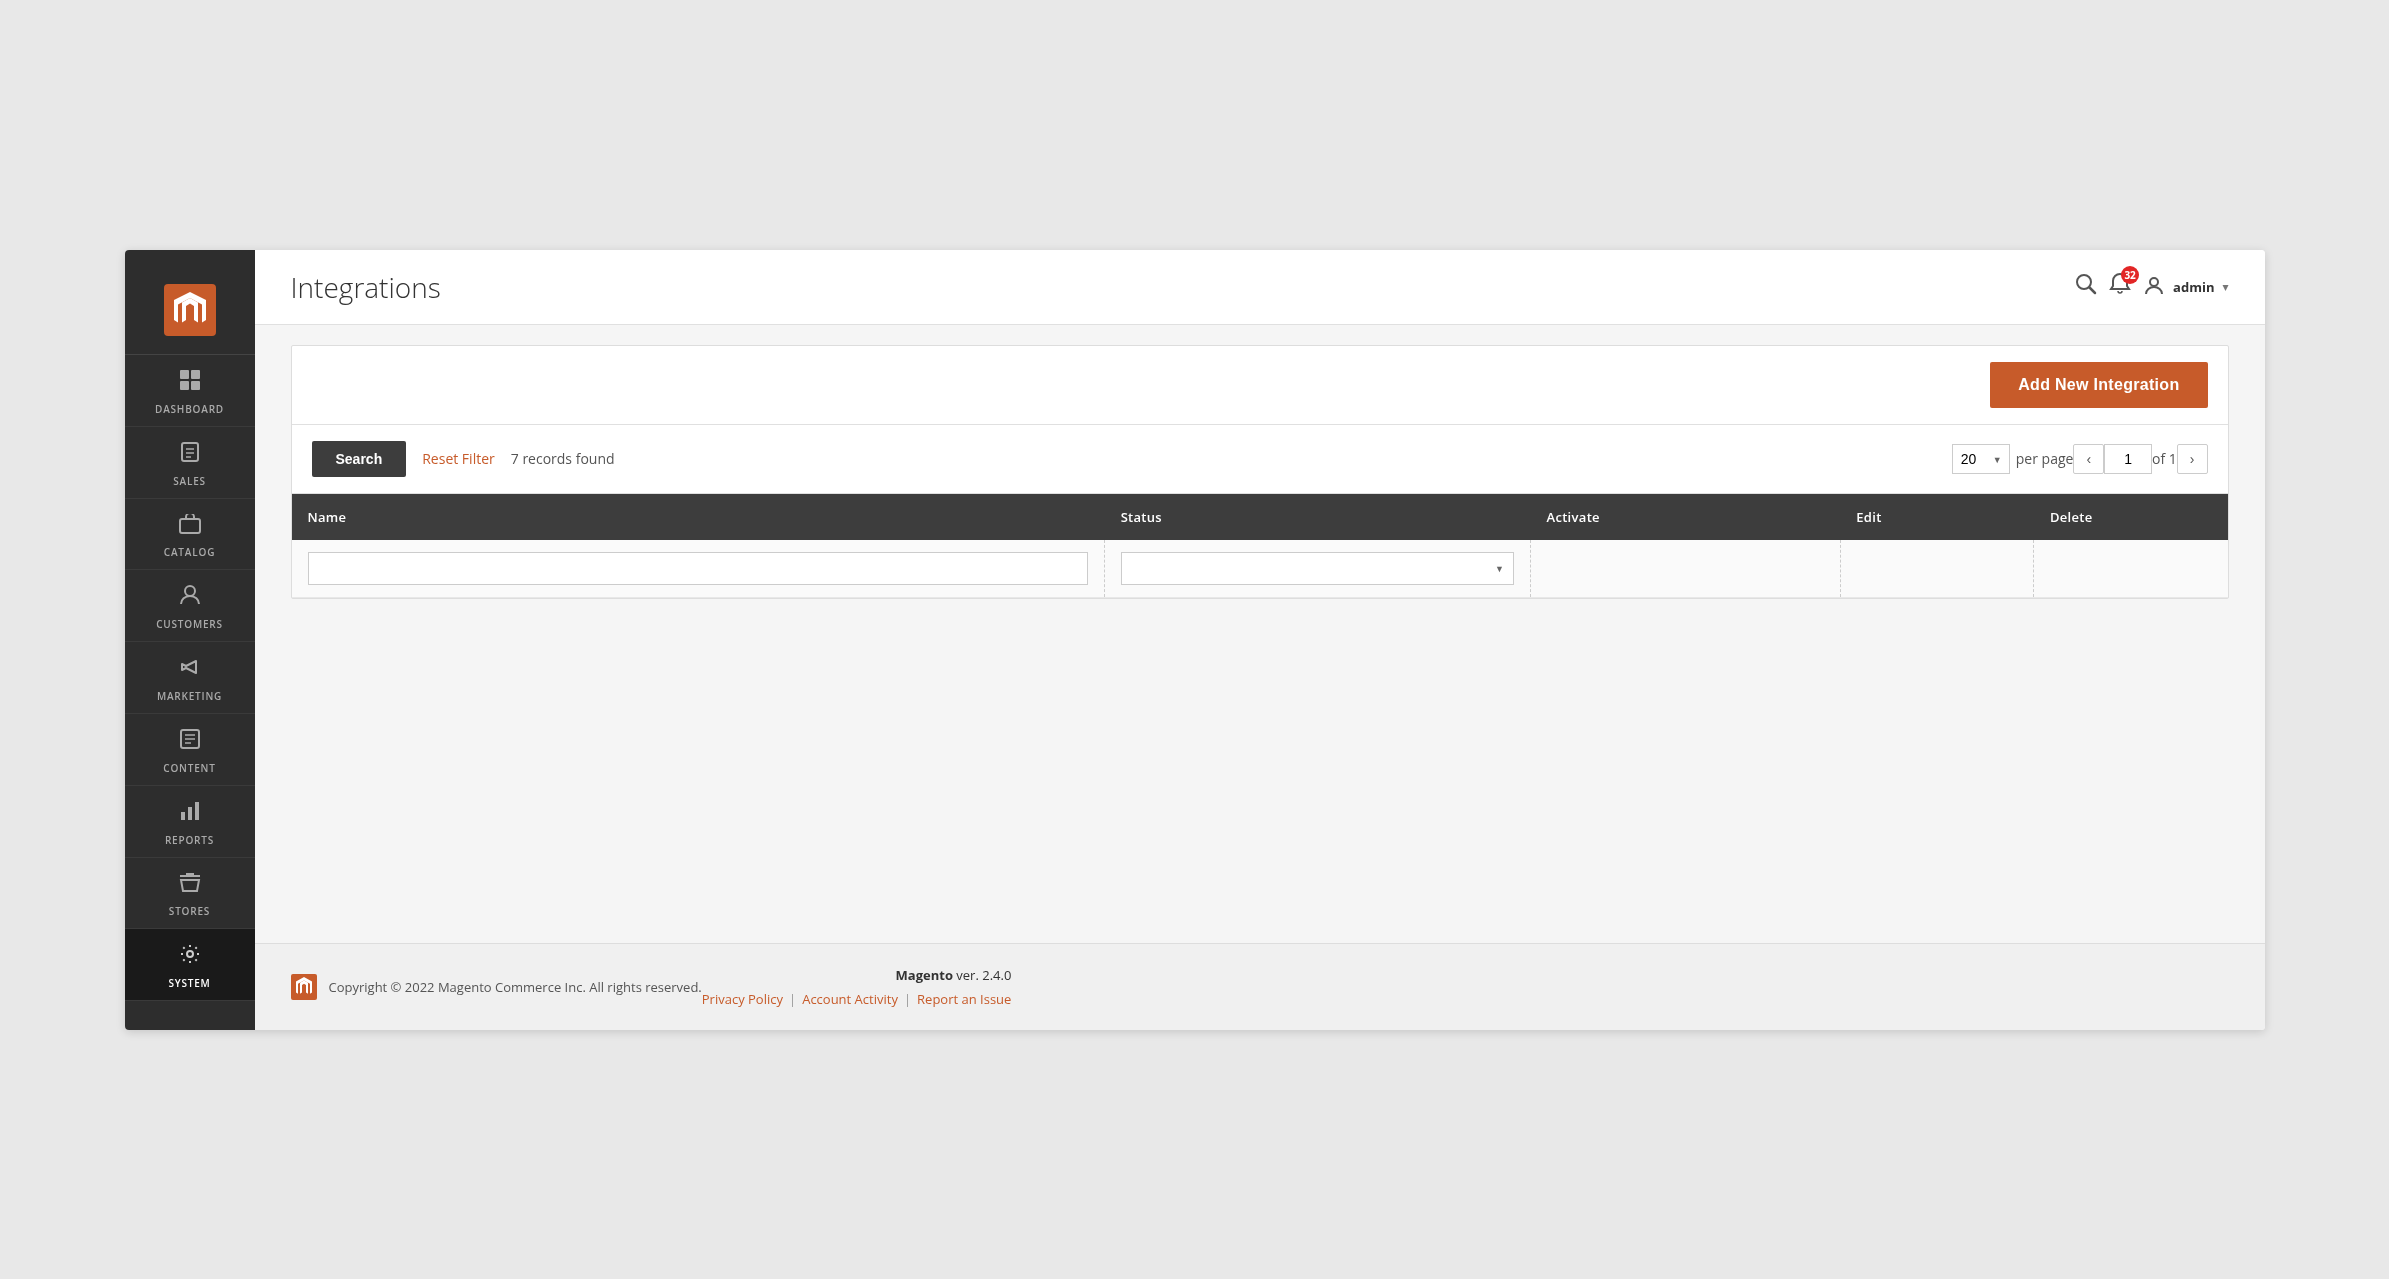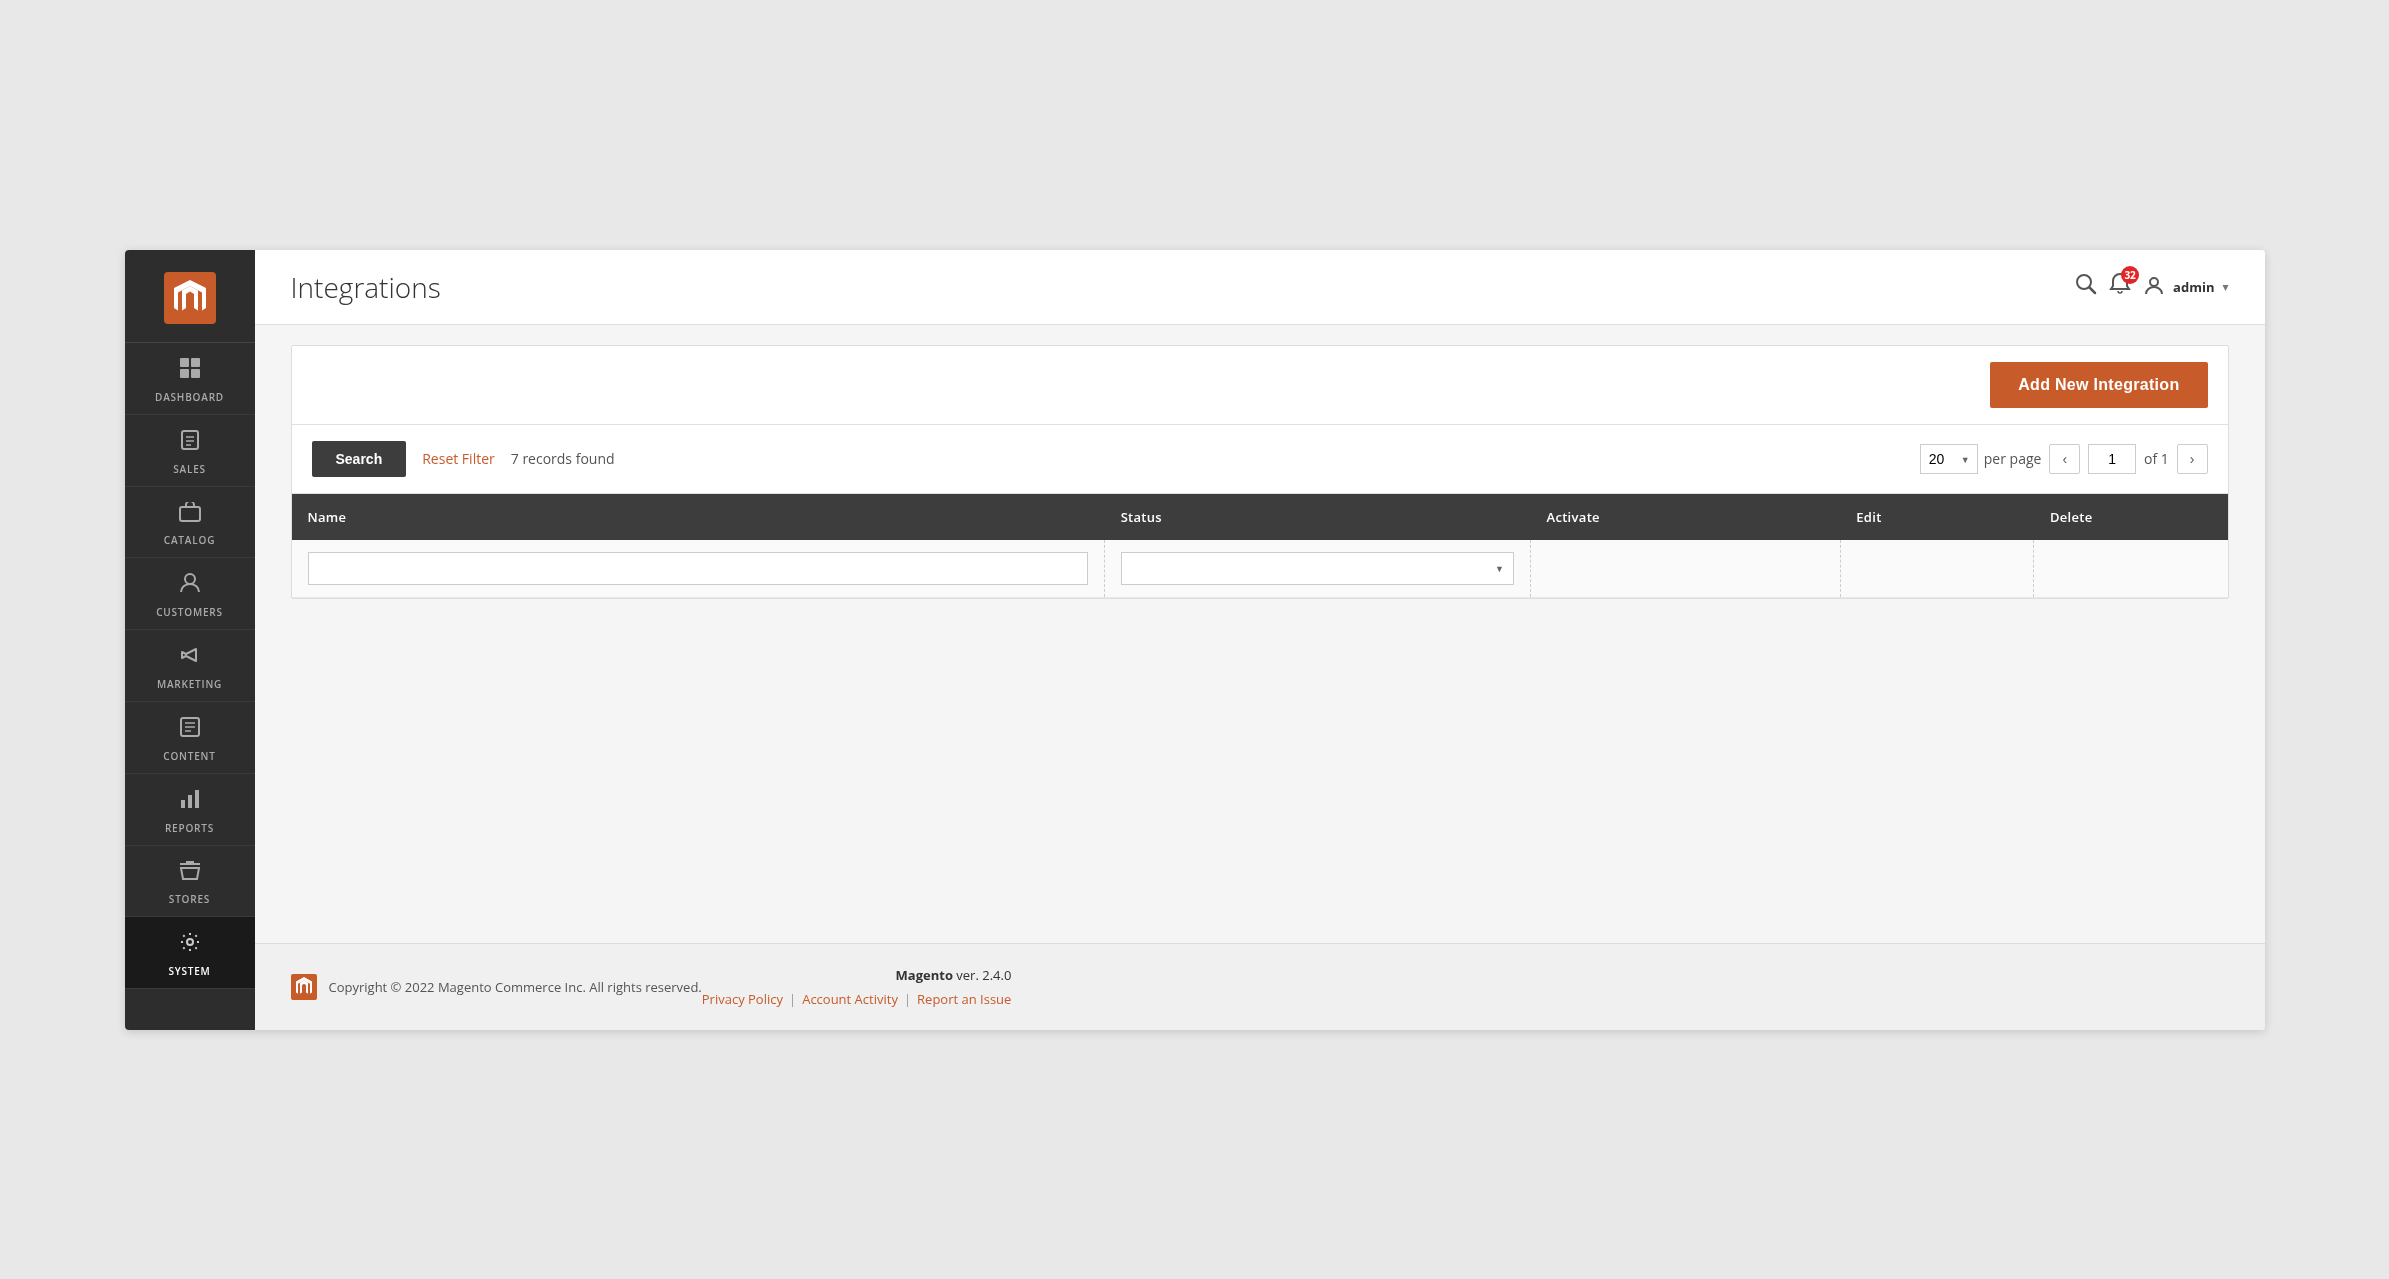--- a/index.html
+++ b/index.html
@@ -28,21 +28,21 @@
       min-height: 780px;
     }
 
     
     .sidebar {
       width: 130px;
       background: #2d2d2d;
       display: flex;
       flex-direction: column;
       align-items: center;
-      padding-top: 0;
+      padding-top: 12px;
       flex-shrink: 0;
     }
     .sidebar-logo {
       width: 100%;
       display: flex;
       align-items: center;
       justify-content: center;
       padding: 22px 0 18px;
       border-bottom: 1px solid #444;
     }
@@ -200,21 +200,20 @@
       cursor: pointer;
     }
     .records-count {
       font-size: 14px;
       color: #555;
       flex: 1;
     }
     .pagination-controls {
       display: flex;
       align-items: center;
-      gap: 8px;
     }
     .per-page-select-wrap {
       display: flex;
       align-items: center;
       gap: 6px;
     }
     .per-page-select {
       border: 1px solid #ccc;
       padding: 6px 8px;
       font-size: 14px;

